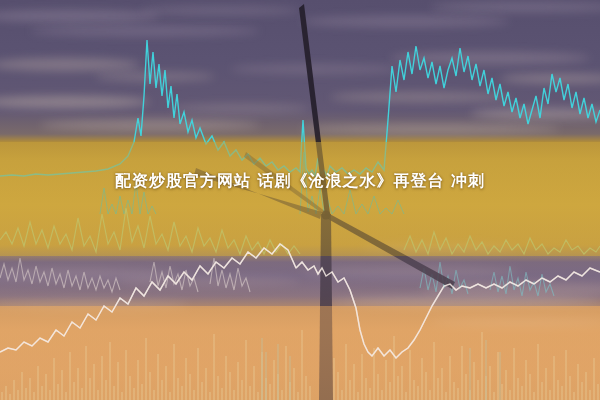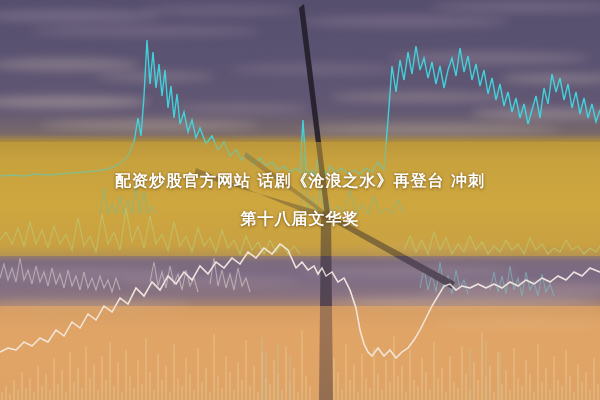--- a/index.html
+++ b/index.html
@@ -367,16 +367,15 @@
       <path d="M0,352 L8,348 L16,350 L24,342 L32,346 L40,338 L48,342 L56,330 L64,336
                L72,322 L80,328 L88,314 L96,320 L104,306 L112,312 L120,298 L128,304
                L136,288 L144,296 L152,282 L160,290 L168,276 L176,284 L184,272 L192,280
                L200,266 L208,274 L216,262 L224,268 L232,258 L240,264 L248,252 L256,258
                L264,248 L272,254 L280,244 L288,250 L296,268"></path>
     </g>
   </svg>
 
   <div id="headline">
     <span class="l1">配资炒股官方网站 话剧《沧浪之水》再登台 冲刺</span>
-    <span class="l2">第十八届文华奖</span>
   </div>
 
 </div>
 
 </body></html>

